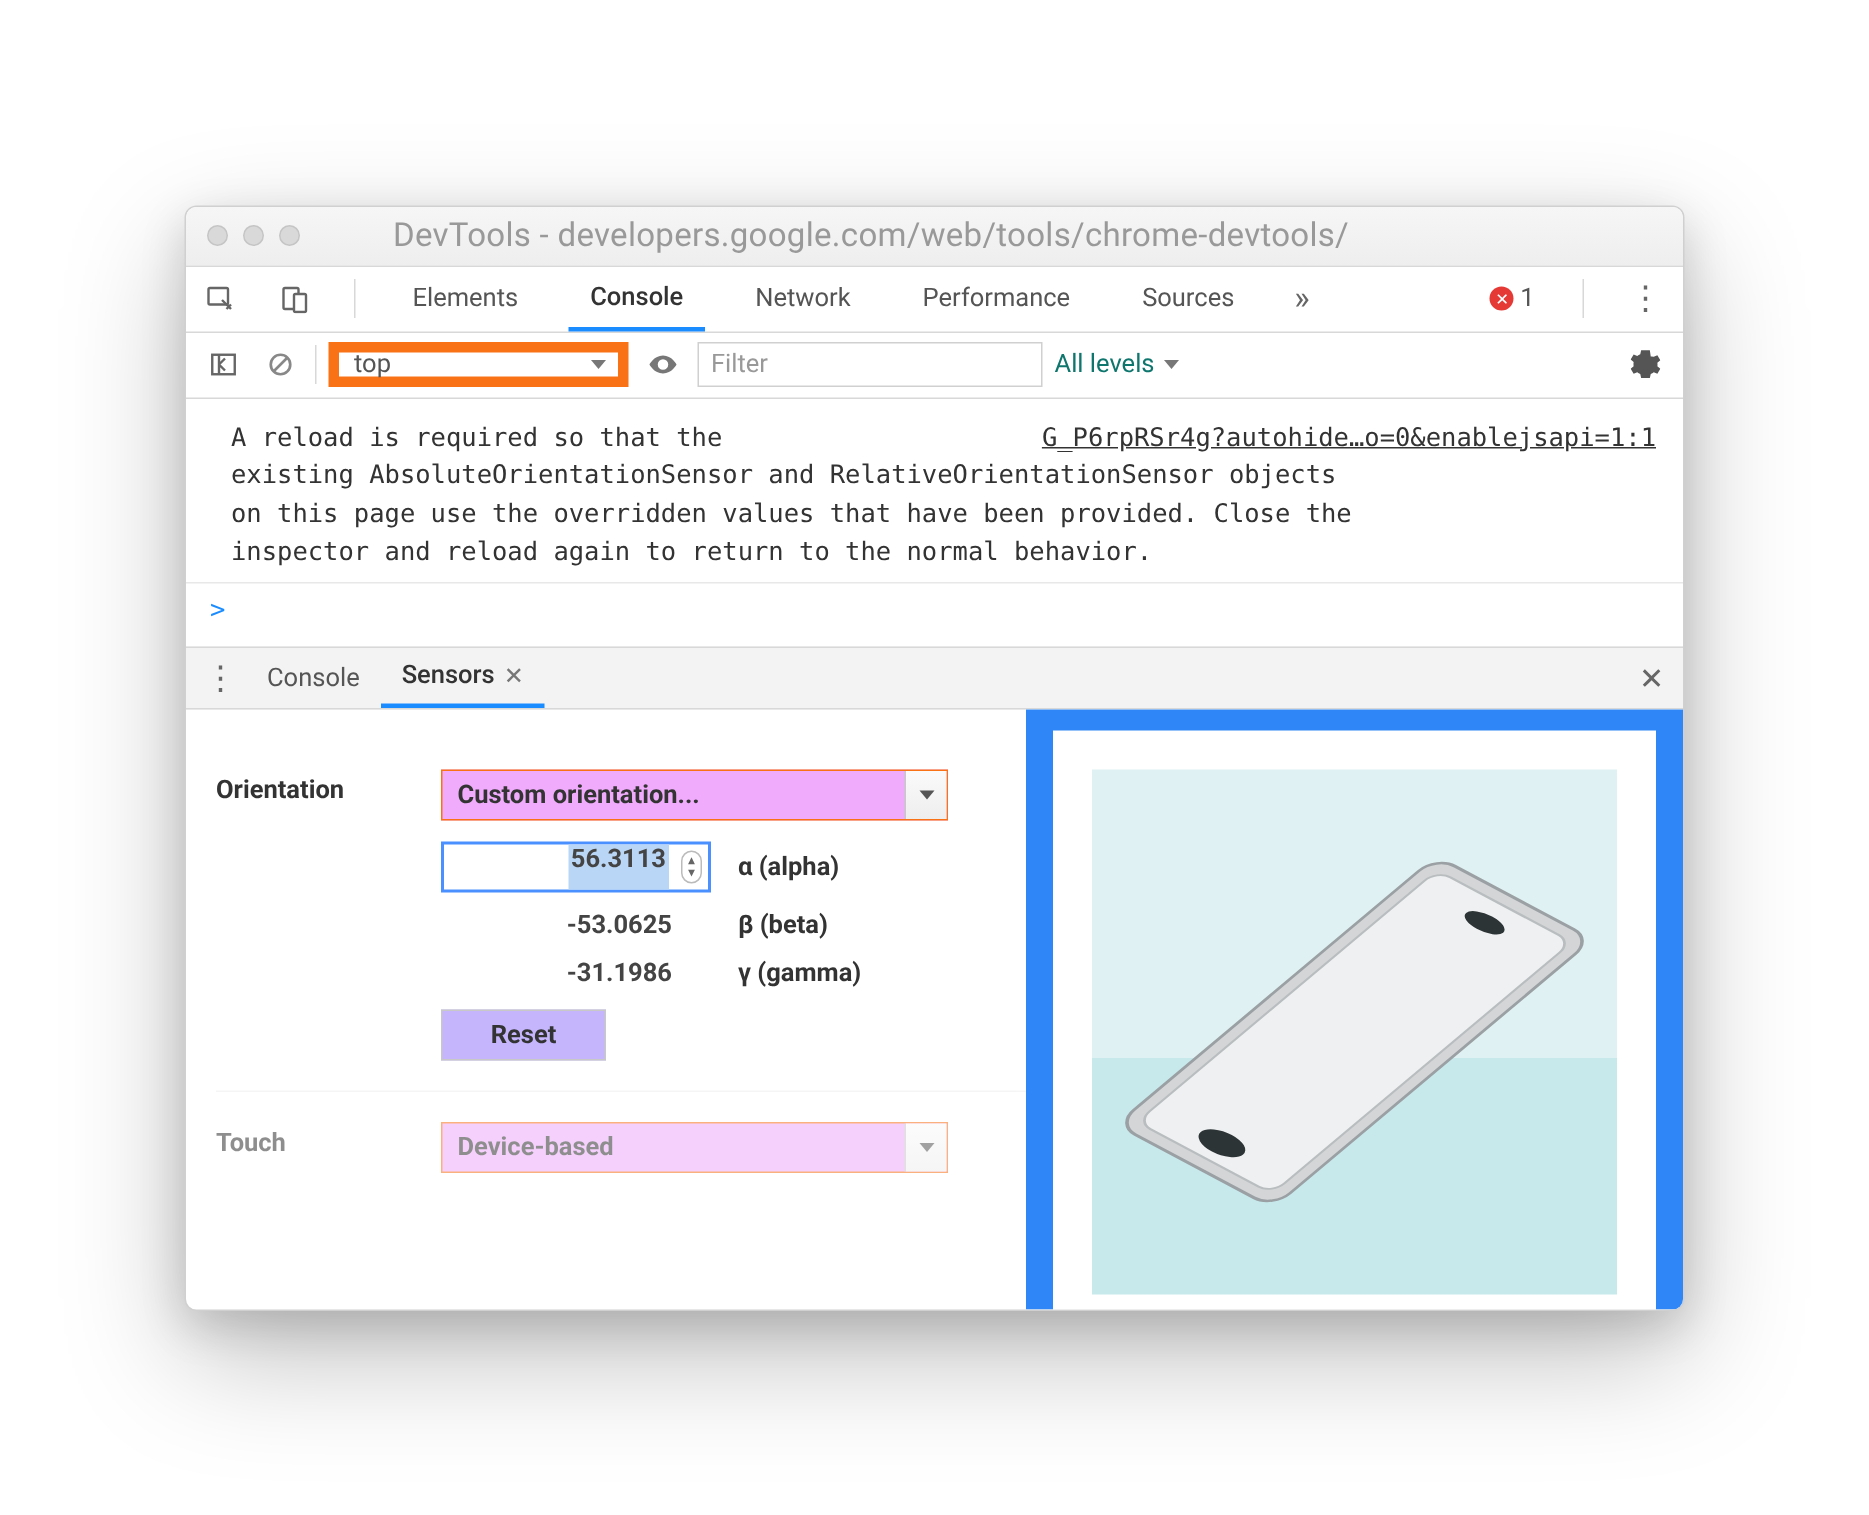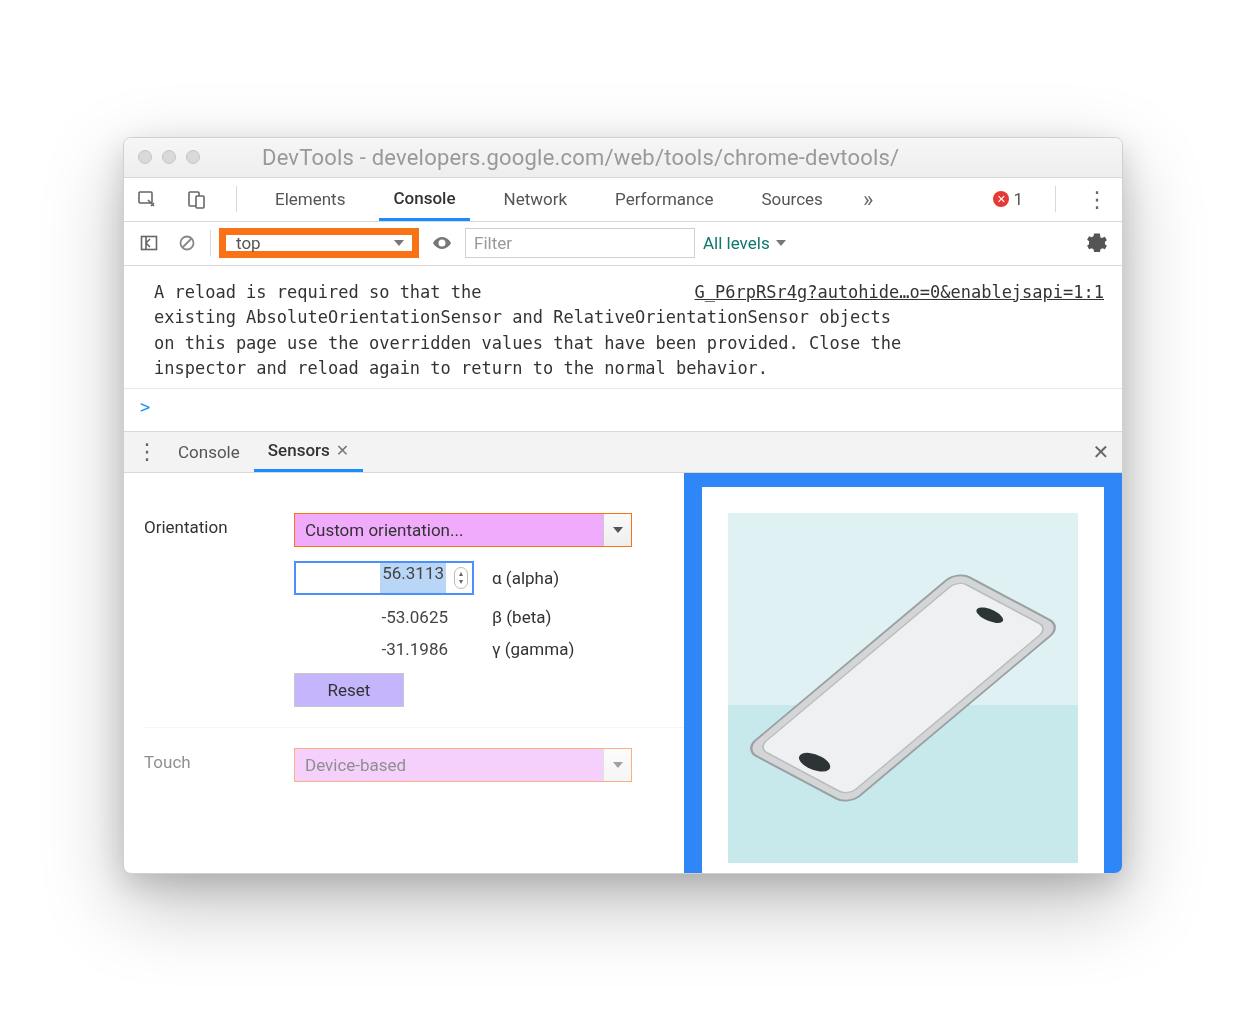--- a/index.html
+++ b/index.html
@@ -110,21 +110,21 @@
   .drawer-tabs .spacer { flex:1; }
 
   
   .sensors {
     position:relative;
     padding: 20px 20px 0 20px;
     font-size:17px; color:#444;
     height: 400px;
     overflow:hidden;
   }
-  .row { display:flex; align-items:flex-start; border-top:1px solid #eee; padding:20px 0; }
+  .row { display:flex; align-items:flex-start; border-top:1px solid #eee; padding:20px 0;font-weight:bold; }
   .row.noborder { border-top:none; }
   .row .label { width:150px; color:#333; padding-top:4px;}
   .row .content { flex:1; }
   .dropdown {
     border:1px solid #f97316; height:34px; width:338px;
     display:flex; align-items:center; padding:0 10px; position:relative;
     background:#f0abfc; color:#333;
   }
   .dropdown .ddbtn {
     position:absolute; right:0; top:0; height:100%; width:28px;

